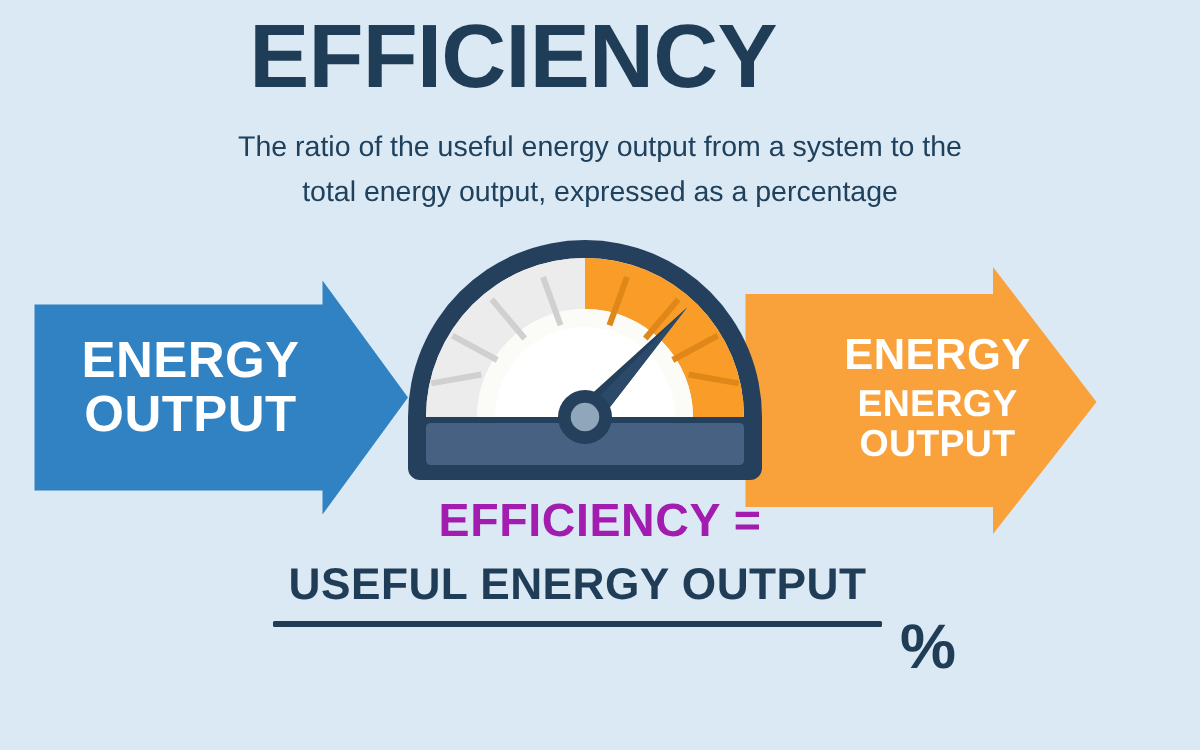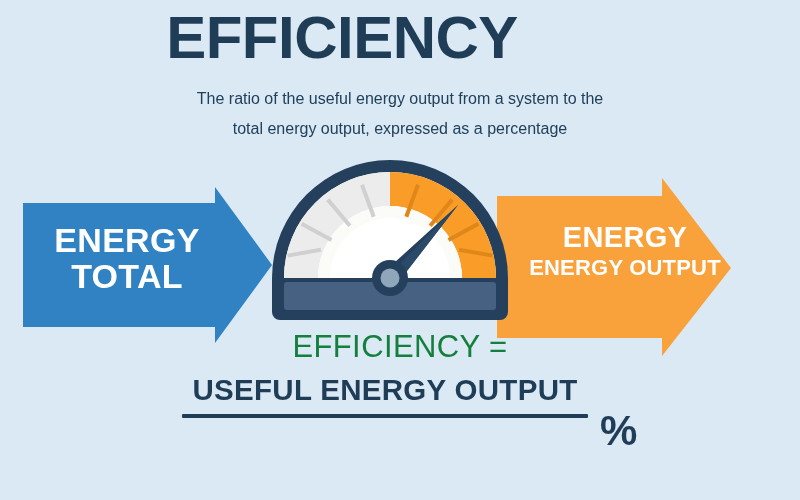--- a/index.html
+++ b/index.html
@@ -32,21 +32,21 @@
     font-weight: bold;
     letter-spacing: -0.5px;
     color: #1f3d57;
   }
   #subtitle {
     position: absolute;
     left: 40px;
     top: 84px;
     width: 720px;
     text-align: center;
-    font-size: 16px;
+    font-size: 19px;
     line-height: 30px;
     font-weight: 400;
     color: #20415c;
   }
 
   
   .arrow-svg {
     position: absolute;
     left: 0;
     top: 0;
@@ -72,21 +72,21 @@
     left: 520px;
     top: 222px;
     width: 210px;
     font-size: 29px;
     letter-spacing: 0.3px;
   }
   #output-label-2 {
     left: 520px;
     top: 256px;
     width: 210px;
-    font-size: 22px;
+    font-size: 25px;
     letter-spacing: 0.2px;
   }
 
   
   #gauge {
     position: absolute;
     left: 262px;
     top: 160px;
     width: 256px;
     height: 165px;
@@ -97,23 +97,23 @@
     position: absolute;
     left: 0;
     top: 328px;
     width: 800px;
   }
   #formula-head {
     width: 800px;
     text-align: center;
     font-size: 31px;
     line-height: 38px;
-    font-weight: normal;
+    font-weight: bold;
     letter-spacing: 0.4px;
-    color: #15803d;
+    color: #a21caf;
   }
   #fraction-row {
     position: relative;
     width: 636px;
     height: 126px;
   }
   #fraction {
     position: absolute;
     left: 182px;
     top: 4px;
@@ -198,21 +198,21 @@
   </svg>
 
   <div id="title">EFFICIENCY</div>
   <div id="subtitle">
     <span>The ratio of the useful energy output from a system to the</span><br>
     <span>total energy output, expressed as a percentage</span>
   </div>
 
   <div class="arrow-label" id="input-label">
     <span>ENERGY</span><br>
-    <span>TOTAL</span>
+    <span>OUTPUT</span>
   </div>
   <div class="arrow-label" id="output-label-1">ENERGY</div>
   <div class="arrow-label" id="output-label-2">ENERGY OUTPUT</div>
 
   <div id="formula">
     <div id="formula-head">EFFICIENCY =</div>
     <div id="fraction-row">
       <div id="fraction">
         <div id="numerator">USEFUL ENERGY OUTPUT</div>
         <div id="fraction-bar"></div>

